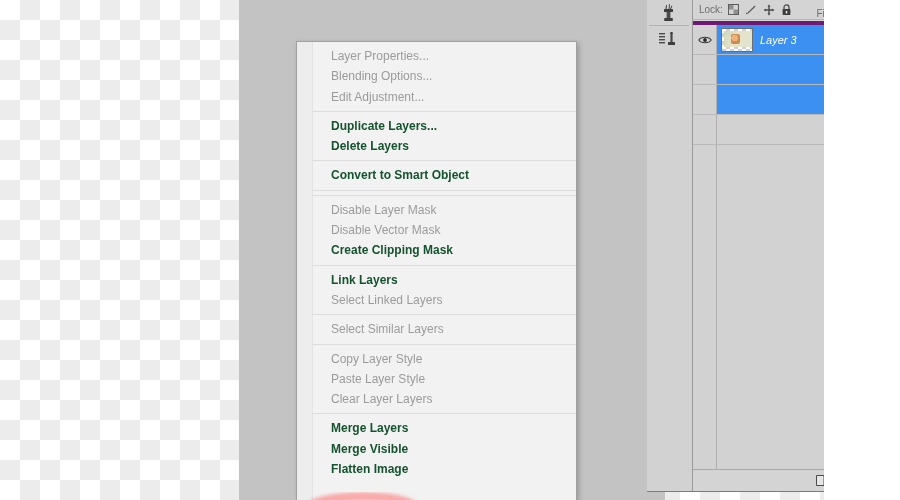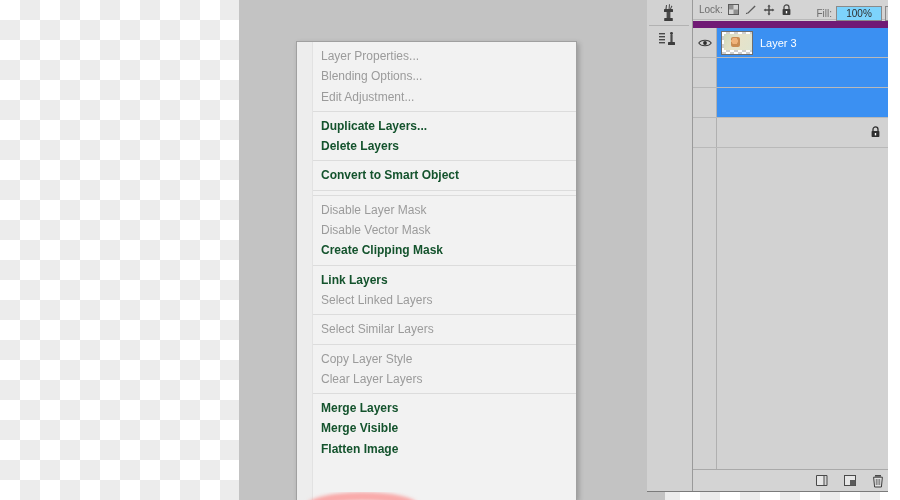--- a/index.html
+++ b/index.html
@@ -2,21 +2,21 @@
 <html><head>
 <meta charset="utf-8">
 <style>
   html, body {
     margin: 0;
     padding: 0;
     background: #ffffff;
   }
   #screen {
     position: relative;
-    width: 888px;
+    width: 824px;
     height: 500px;
     overflow: hidden;
     font-family: "Liberation Sans", sans-serif;
     
     background-color: #ffffff;
     background-image:
       linear-gradient(45deg, #ececec 25%, transparent 25%, transparent 75%, #ececec 75%),
       linear-gradient(45deg, #ececec 25%, transparent 25%, transparent 75%, #ececec 75%);
     background-size: 40px 40px;
     background-position: 0 0, 20px 20px;
@@ -144,22 +144,23 @@
   }
 
   
   .layer-list {
     position: absolute;
     left: 46px;
     top: 21px;
     right: 14px;
     bottom: 22px;
     background: #e8e8e8;
-    border-top: 7px solid #701a75;
+    border-top: 4px solid #701a75;
     overflow: hidden;
+    font-style: italic;
   }
   .layer-row {
     position: relative;
     height: 30px;
     border-bottom: 1px solid #b9b9b9;
     display: flex;
     align-items: center;
     box-sizing: border-box;
   }
   .layer-row.selected { background: #3b90f2; }
@@ -284,21 +285,21 @@
     box-sizing: border-box;
   }
   .menu-items {
     position: relative;
     padding-top: 4px;
   }
   .menu-item {
     position: relative;
     height: 20.3px;
     line-height: 20.3px;
-    padding-left: 24px;
+    padding-left: 34px;
     font-size: 12px;
     white-space: nowrap;
     color: #1a1a1a;
   }
   .menu-item.disabled { color: #9b9b9b; font-weight: normal; }
   .menu-item.enabled { color: #14532d; font-weight: bold; }
   .menu-sep {
     height: 1px;
     margin: 4px 0 4px 16px;
     background: #dcdcdc;
@@ -490,20 +491,21 @@
       <div class="menu-sep"></div>
 
       <div class="menu-item enabled">Link Layers</div>
       <div class="menu-item disabled">Select Linked Layers</div>
       <div class="menu-sep"></div>
 
       <div class="menu-item disabled">Select Similar Layers</div>
       <div class="menu-sep"></div>
 
       <div class="menu-item disabled">Copy Layer Style</div>
+      <div class="menu-item disabled">Paste Layer Style</div>
       <div class="menu-item disabled">Clear Layer Layers</div>
       <div class="menu-sep"></div>
 
       <div class="menu-item enabled">Merge Layers</div>
       <div class="menu-item enabled">Merge Visible</div>
       <div class="menu-item enabled">Flatten Image</div>
     </div>
 
     <div class="annotation">
       <svg width="120" height="34" viewBox="0 0 120 34" aria-hidden="true">

